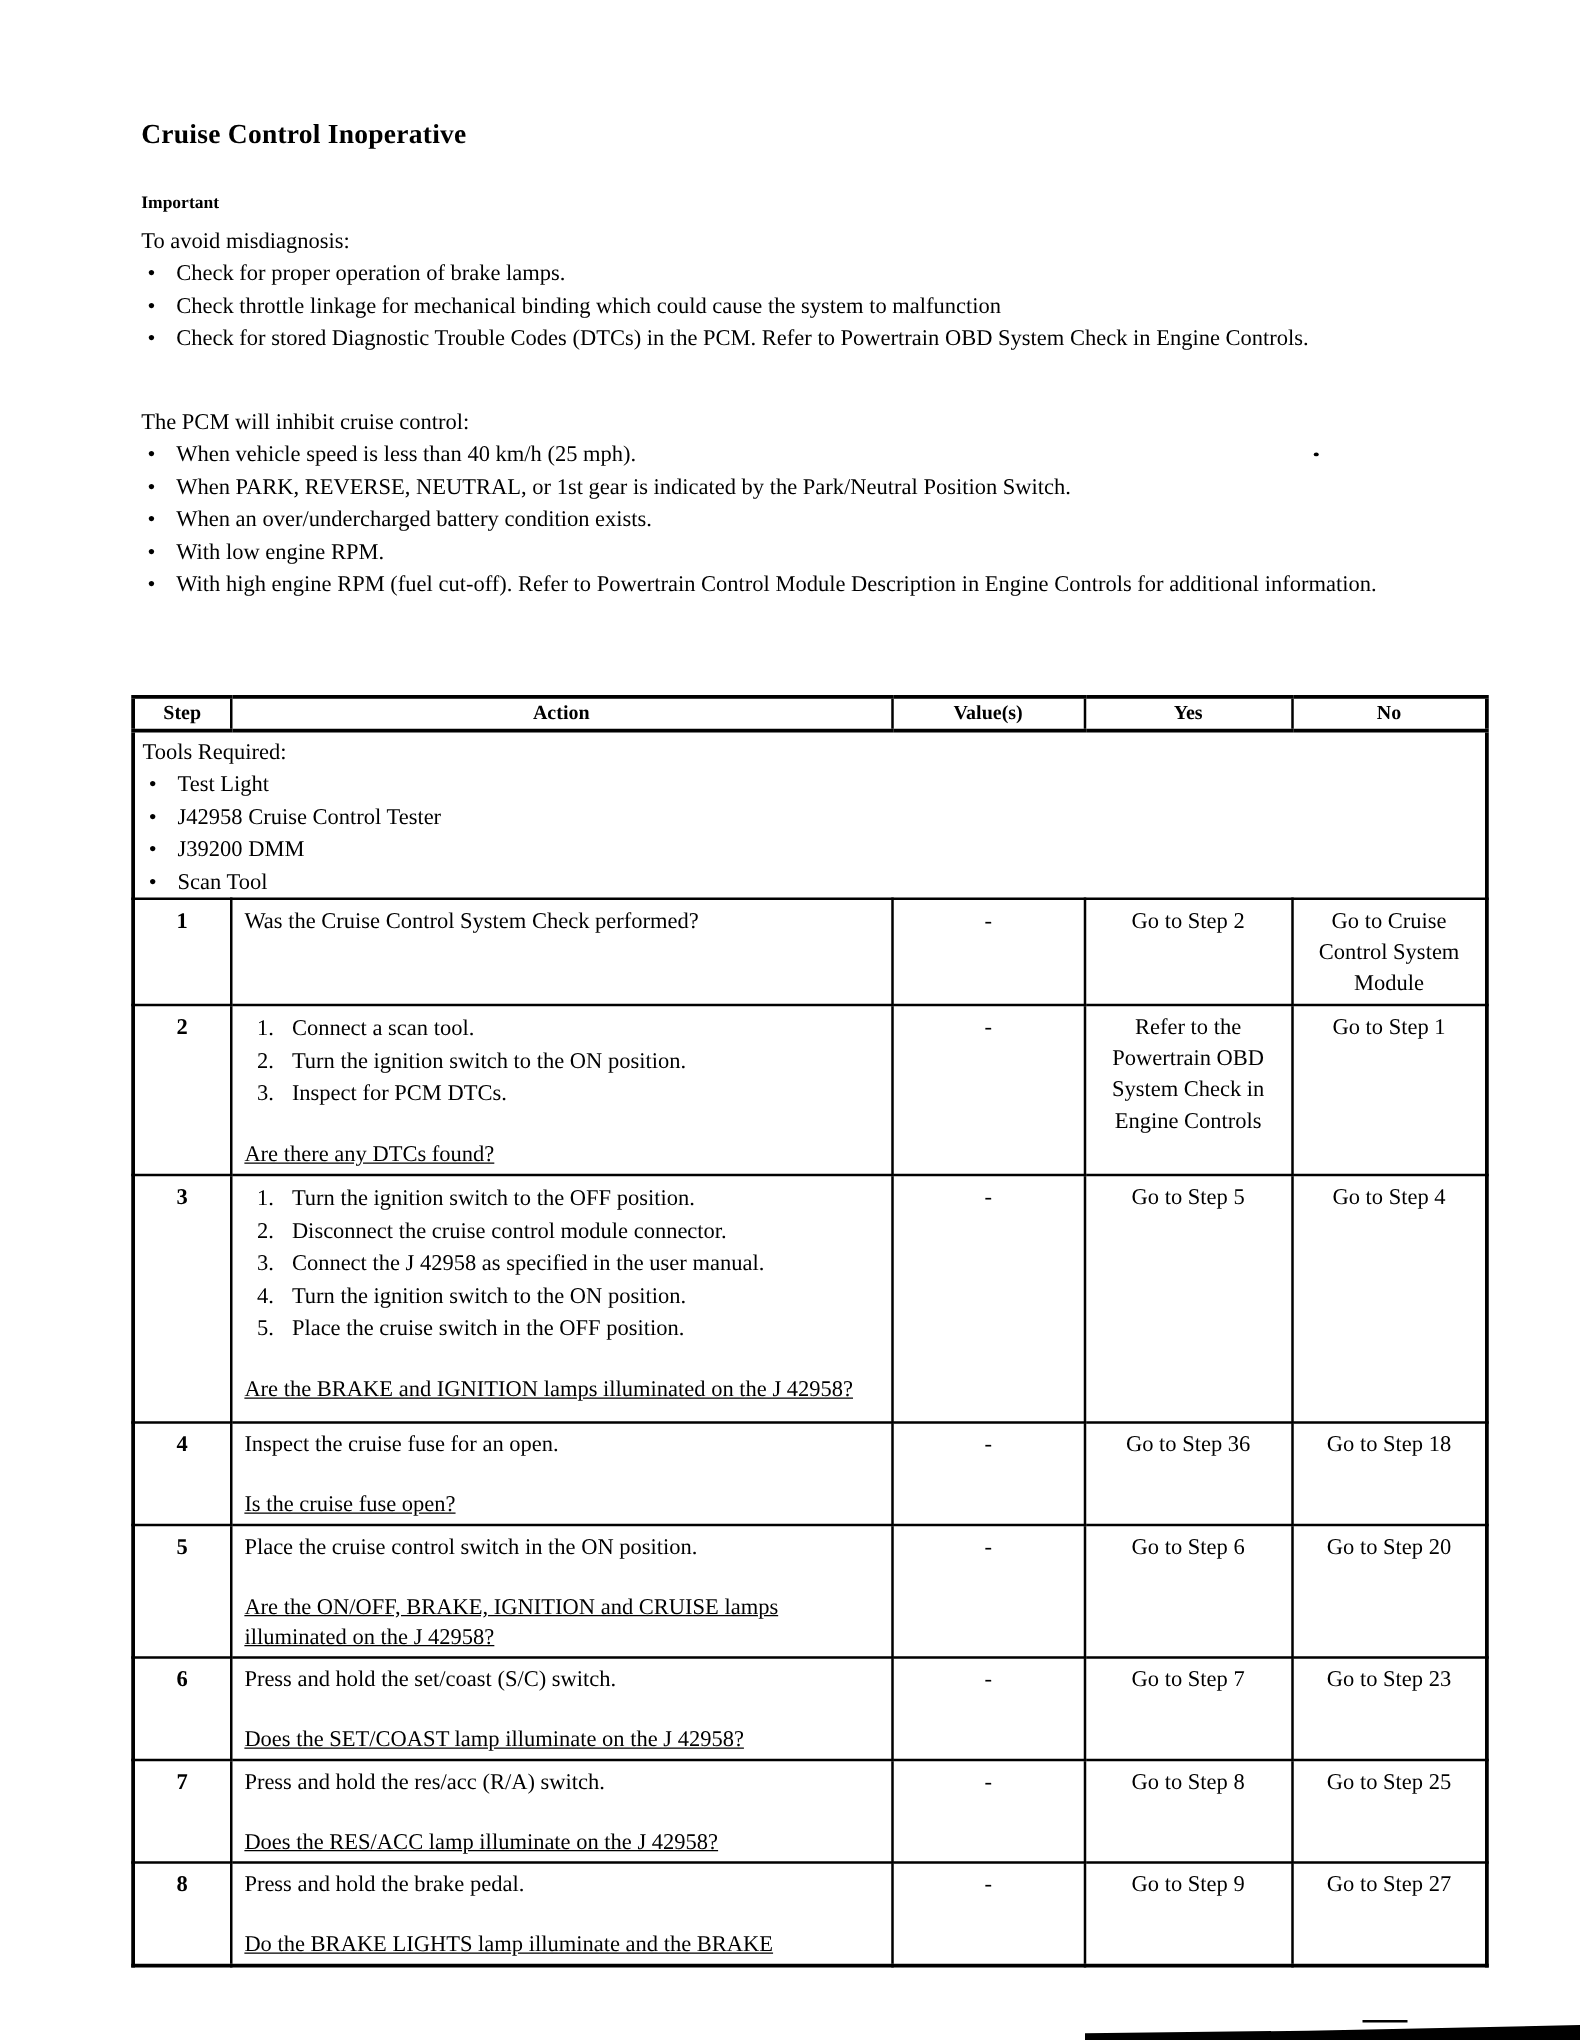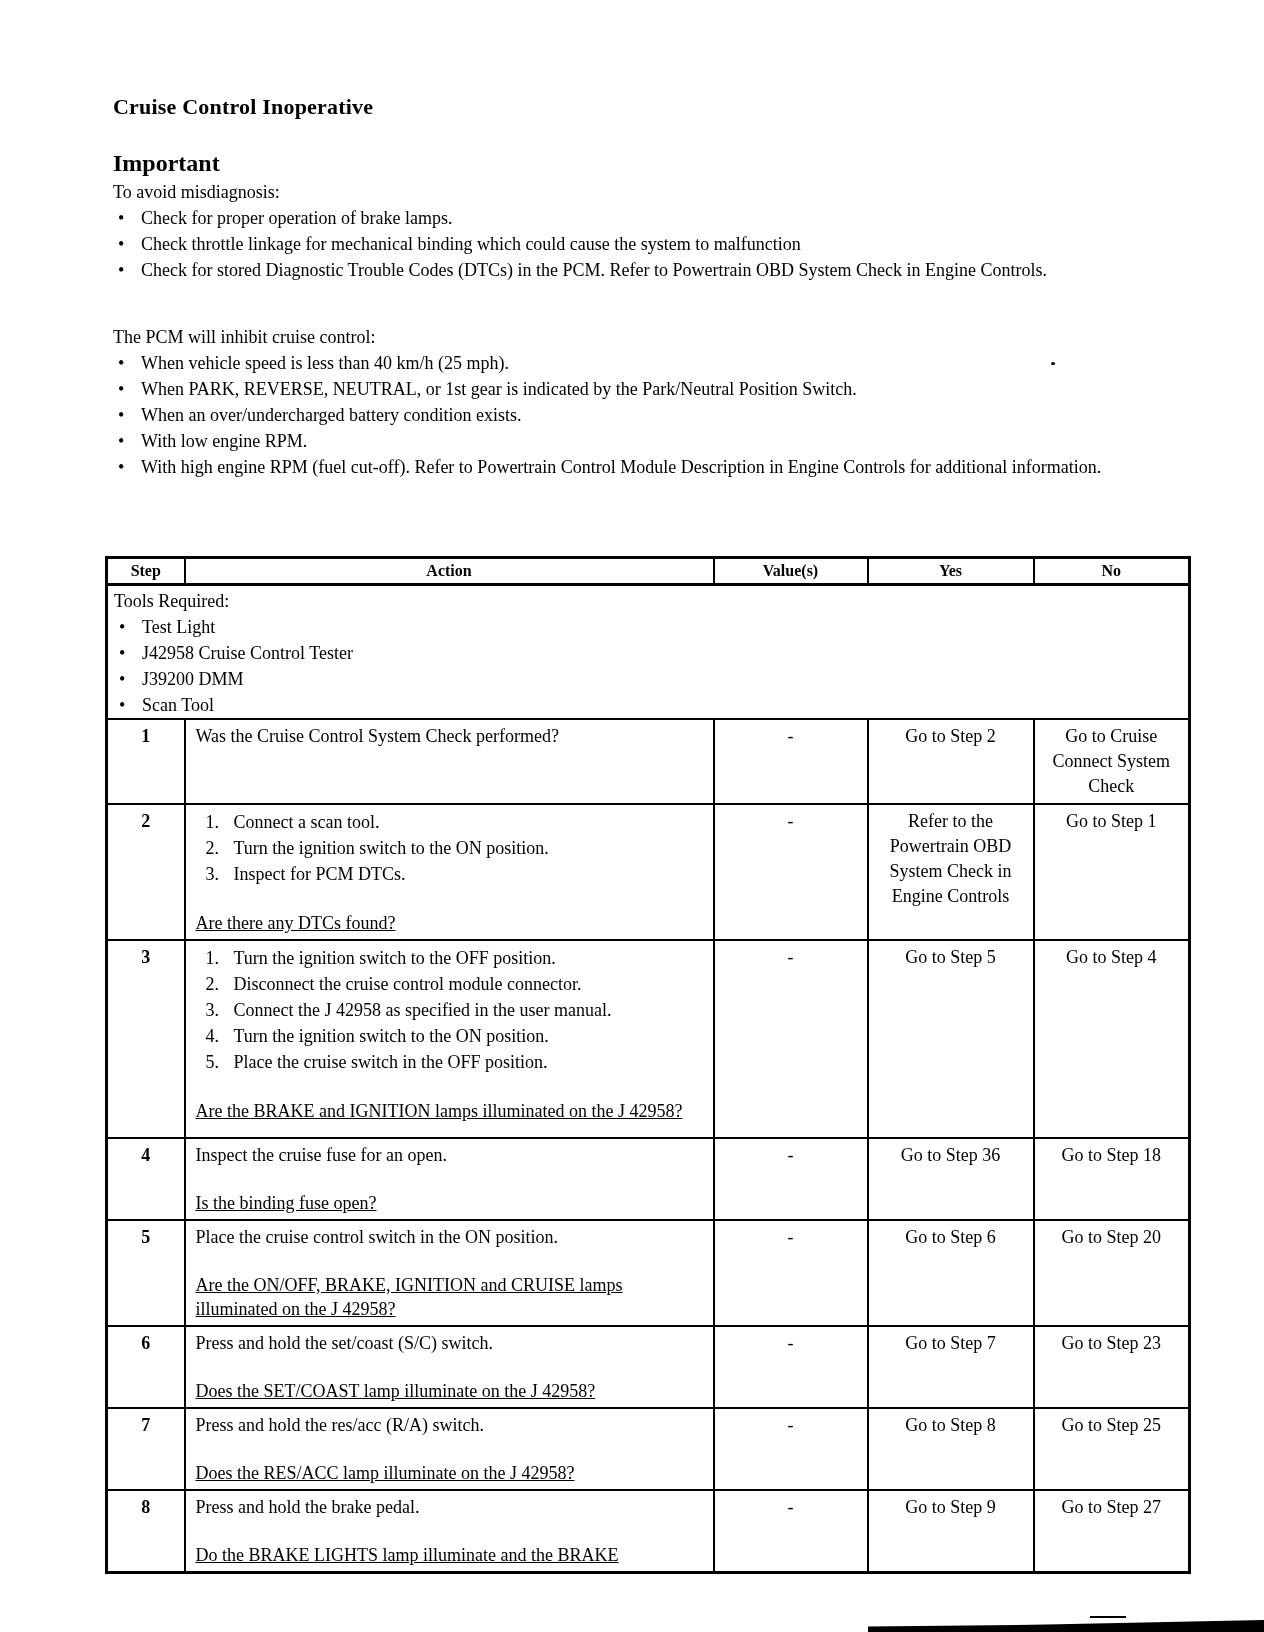--- a/index.html
+++ b/index.html
@@ -11,21 +11,21 @@
   }
   .page{position:absolute;inset:0;}
   
   .doc-title{
     position:absolute;top:94px;left:113px;margin:0;
     font-size:22px;font-weight:bold;letter-spacing:.2px;font-family:Liberation Serif, serif;
   }
   .section{position:absolute;left:113px;width:1012px;font-size:18px;line-height:26px;}
   #important-section{top:151px;}
   #pcm-section{top:324px;}
-  .section-heading{margin:0 0 4px 0;font-size:24px;font-weight:bold;line-height:24px;}
+  .section-heading{margin:0 0 4px 0;font-size:14px;font-weight:bold;line-height:24px;}
   .section-intro{margin:0;}
   .bullet-list{list-style:none;margin:0;padding:0;max-width:990px;}
   .bullet-list li{position:relative;padding-left:28px;line-height:26px;max-width:962px;}
   .bullet-list li::before{content:"\2022";position:absolute;left:5px;top:0;}
   
   .diag-table{
     position:absolute;top:556px;left:105px;width:1083px;
     border-collapse:collapse;table-layout:fixed;
     font-size:18px;
     border:3px solid #000;
@@ -116,21 +116,21 @@
         </td>
       </tr>
 
       <tr class="r1">
         <td class="step-cell">1</td>
         <td class="action-cell">
           <p class="lead">Was the Cruise Control System Check performed?</p>
         </td>
         <td class="value-cell">-</td>
         <td class="yes-cell">Go to Step 2</td>
-        <td class="no-cell">Go to Cruise Connect System Check</td>
+        <td class="no-cell">Go to Cruise Control System Module</td>
       </tr>
 
       <tr class="r2">
         <td class="step-cell">2</td>
         <td class="action-cell">
           <ol class="num-list">
             <li>Connect a scan tool.</li>
             <li>Turn the ignition switch to the ON position.</li>
             <li>Inspect for PCM DTCs.</li>
           </ol>
@@ -155,21 +155,21 @@
         </td>
         <td class="value-cell">-</td>
         <td class="yes-cell">Go to Step 5</td>
         <td class="no-cell">Go to Step 4</td>
       </tr>
 
       <tr class="r4">
         <td class="step-cell">4</td>
         <td class="action-cell">
           <p class="lead">Inspect the cruise fuse for an open.</p>
-          <p class="question">Is the binding fuse open?</p>
+          <p class="question">Is the cruise fuse open?</p>
         </td>
         <td class="value-cell">-</td>
         <td class="yes-cell">Go to Step 36</td>
         <td class="no-cell">Go to Step 18</td>
       </tr>
 
       <tr class="r5">
         <td class="step-cell">5</td>
         <td class="action-cell">
           <p class="lead">Place the cruise control switch in the ON position.</p>

